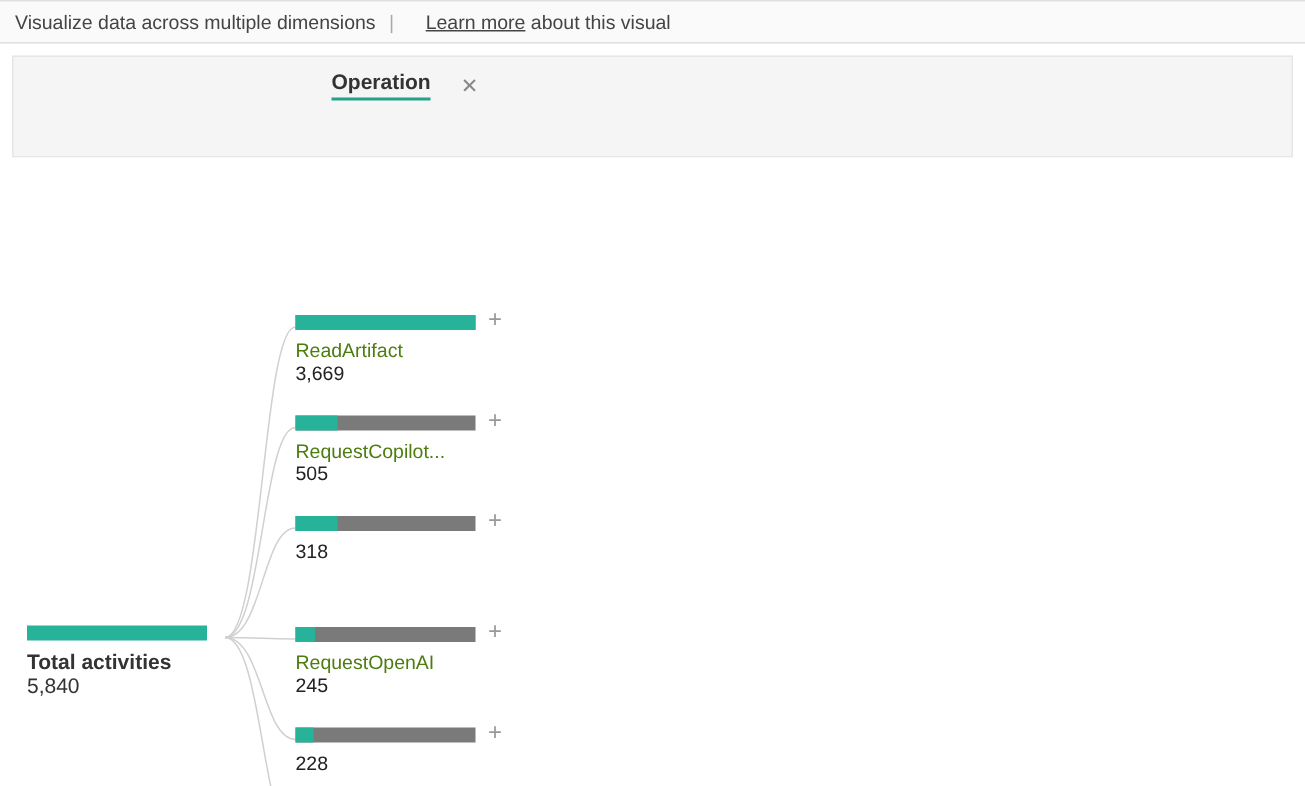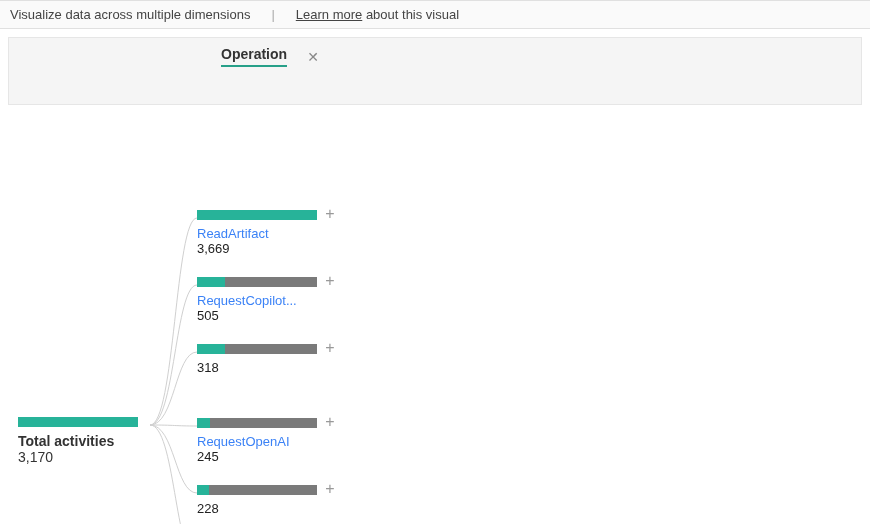--- a/index.html
+++ b/index.html
@@ -15,24 +15,24 @@
     }
     .toolbar {
       background: #fafafa;
       border-top: 1px solid #e0e0e0;
       border-bottom: 1px solid #e0e0e0;
       padding: 6px 10px;
       font-size: 13px;
       color: #444;
       display: flex;
       align-items: center;
-      gap: 21px;
+      gap: 9px;
     }
     .toolbar .divider { color: #aaa; }
-    .toolbar a { color: #444; text-decoration: underline; cursor: pointer; }
+    .toolbar a { color: #444; text-decoration: underline; cursor: pointer; margin-left: 12px; }
     .header-band {
       margin: 8px 8px 0 8px;
       background: #f5f5f5;
       border: 1px solid #e6e6e6;
       height: 68px;
       position: relative;
       text-align: center;
     }
     .header-label {
       position: absolute;
@@ -108,21 +108,21 @@
       left: 126px;
       top: -3px;
       width: 14px;
       height: 14px;
       color: #999;
       font-size: 16px;
       line-height: 14px;
       text-align: center;
       cursor: pointer;
     }
-    .child-label { font-size: 13px; color: #3b82f6; max-width: 130px; white-space: nowrap; overflow: hidden; text-overflow: ellipsis;}
+    .child-label { font-size: 13px; color: #4d7c0f; max-width: 130px; white-space: nowrap; overflow: hidden; text-overflow: ellipsis;}
     .child-value { font-size: 13px; color: #222; }
   </style>
 </head>
 <body>
 
 <div class="toolbar">
   <span>Visualize data across multiple dimensions</span>
   <span class="divider">|</span>
   <span>
     <a>Learn more</a><span> about this visual</span>
@@ -143,21 +143,21 @@
     <path d="M150 320 C175 320 175 180 197 180"></path>
     <path d="M150 320 C175 320 175 247 197 247"></path>
     <path d="M150 320 C175 320 175 321 197 321"></path>
     <path d="M150 320 C175 320 175 388 197 388"></path>
     <path d="M150 320 C175 320 175 455 197 455"></path>
   </svg>
 
   <div class="root-node">
     <div class="root-bar"></div>
     <div class="root-label">Total activities</div>
-    <div class="root-value">3,170</div>
+    <div class="root-value">5,840</div>
   </div>
 
   <div class="child-node" style="top:105px">
     <div class="child-bar">
       <div class="fill" style="width:100%"></div>
       <div class="expand-btn">+</div>
     </div>
     <div class="child-label">ReadArtifact</div>
     <div class="child-value">3,669</div>
   </div>

